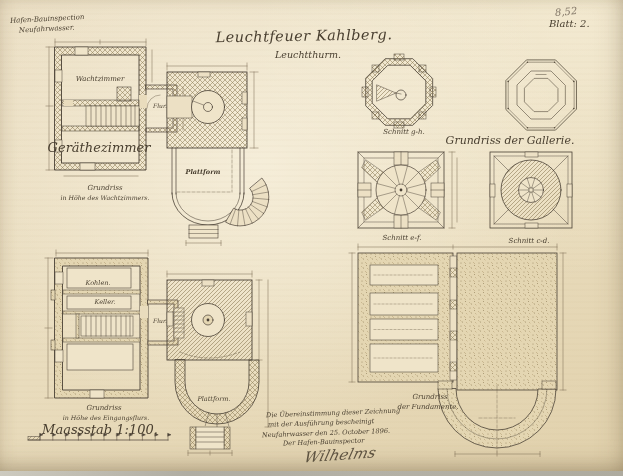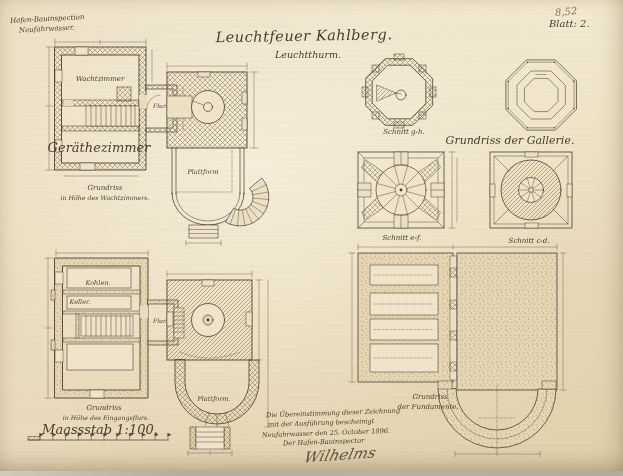--- a/index.html
+++ b/index.html
@@ -451,24 +451,24 @@
 
 <div class="hw" style="left:555px;top:7px;font-size:10px;color:#837768;transform:rotate(-5deg);">8,52</div>
 <div class="hw" style="left:549px;top:19px;font-size:10px;">Blatt: 2.</div>
 
 <div class="hw ctr" style="left:100px;top:79px;font-size:7px;font-style:italic;">Wachtzimmer</div>
 <div class="hw ctr" style="left:160px;top:106px;font-size:6px;">Flur.</div>
 <div class="hw ctr" style="left:99px;top:147px;font-size:13px;">Geräthezimmer</div>
 <div class="hw ctr" style="left:105px;top:188px;font-size:7px;">Grundriss</div>
 <div class="hw ctr" style="left:105px;top:198px;font-size:6.3px;">in Höhe des Wachtzimmers.</div>
 
-<div class="hw ctr" style="left:203px;top:172px;font-size:6.5px;">Plattform</div>
+<div class="hw ctr" style="left:203px;top:172px;font-size:6.5px;font-weight:bold;">Plattform</div>
 
 <div class="hw ctr" style="left:98px;top:277px;font-size:6.5px;margin-top:6px;">Kohlen.</div>
-<div class="hw ctr" style="left:80px;top:302px;font-size:6.5px;">Keller.</div>
+<div class="hw ctr" style="left:105px;top:302px;font-size:6.5px;">Keller.</div>
 <div class="hw ctr" style="left:160px;top:321px;font-size:6px;">Flur.</div>
 <div class="hw ctr" style="left:104px;top:408px;font-size:7px;">Grundriss</div>
 <div class="hw ctr" style="left:106px;top:418px;font-size:6.3px;">in Höhe des Eingangsflurs.</div>
 
 <div class="hw ctr" style="left:214px;top:399px;font-size:6.5px;">Plattform.</div>
 
 <div class="hw ctr" style="left:404px;top:132px;font-size:7px;text-align:center;">Schnitt g-h.</div>
 <div class="hw ctr" style="left:510px;top:140px;font-size:11px;">Grundriss der Gallerie.</div>
 <div class="hw ctr" style="left:402px;top:238px;font-size:7px;">Schnitt e-f.</div>
 <div class="hw ctr" style="left:529px;top:241px;font-size:7px;">Schnitt c-d.</div>

